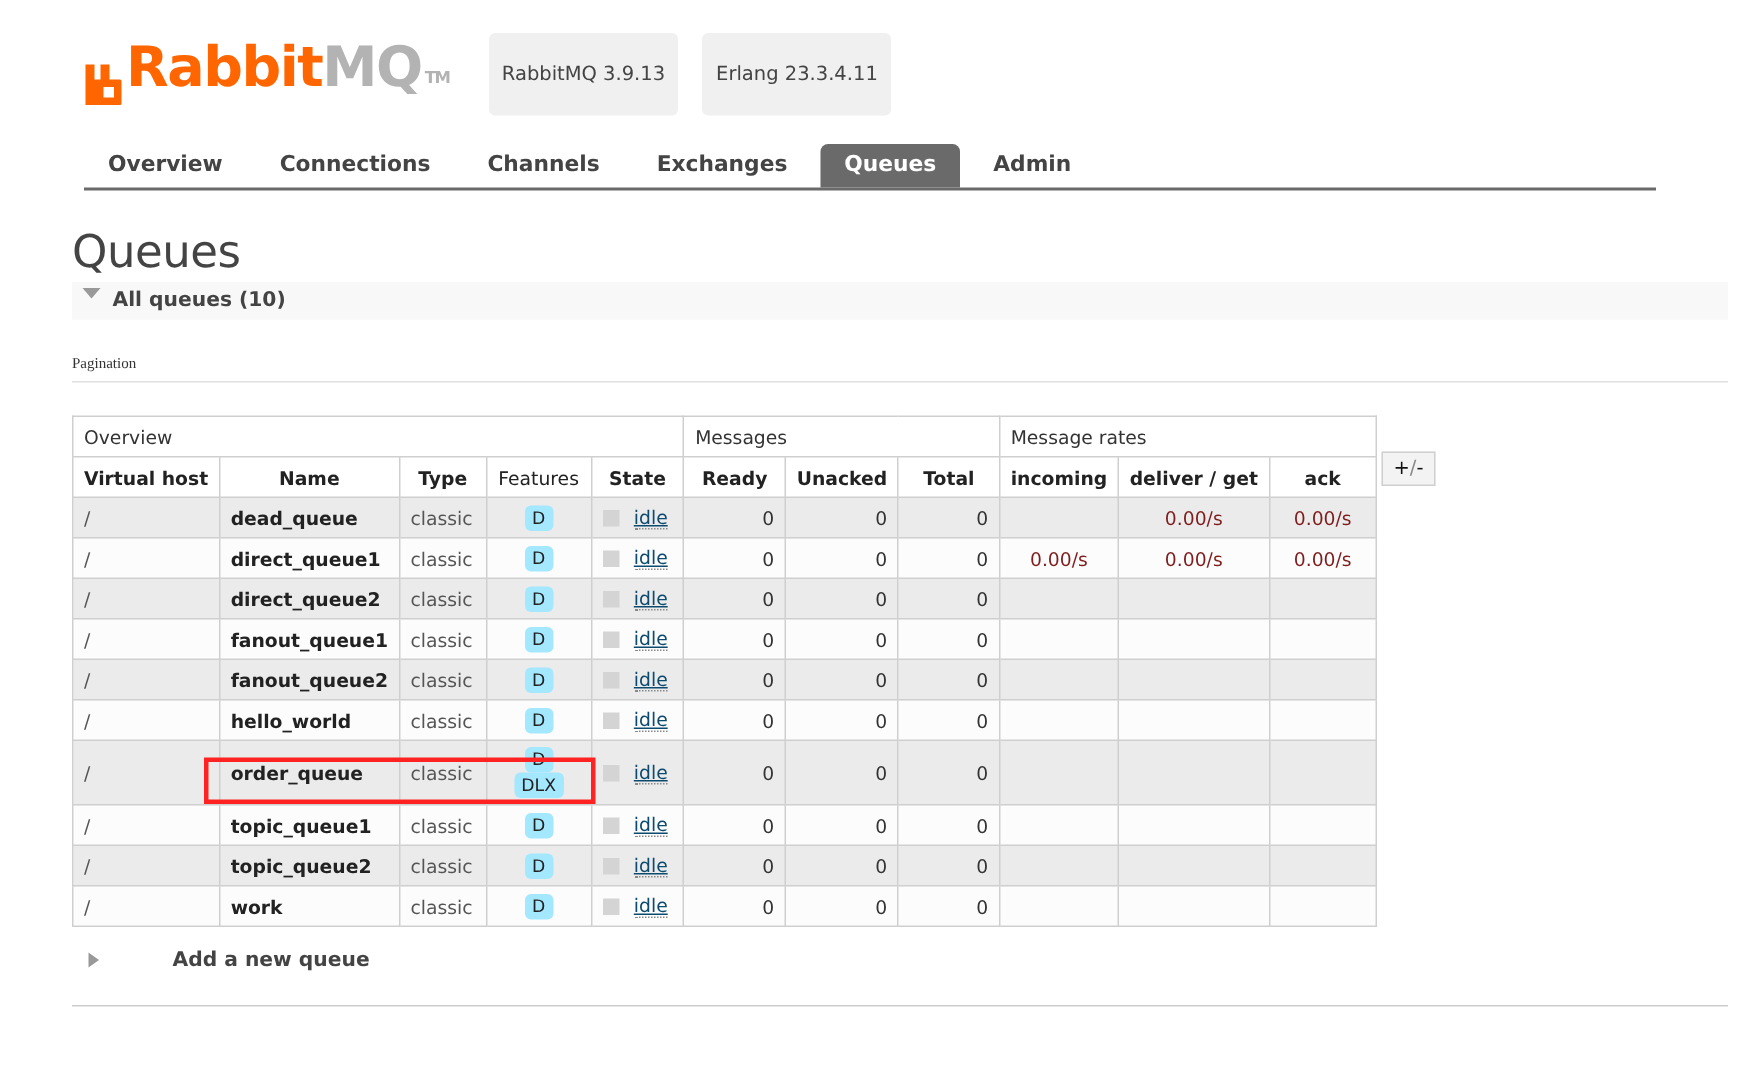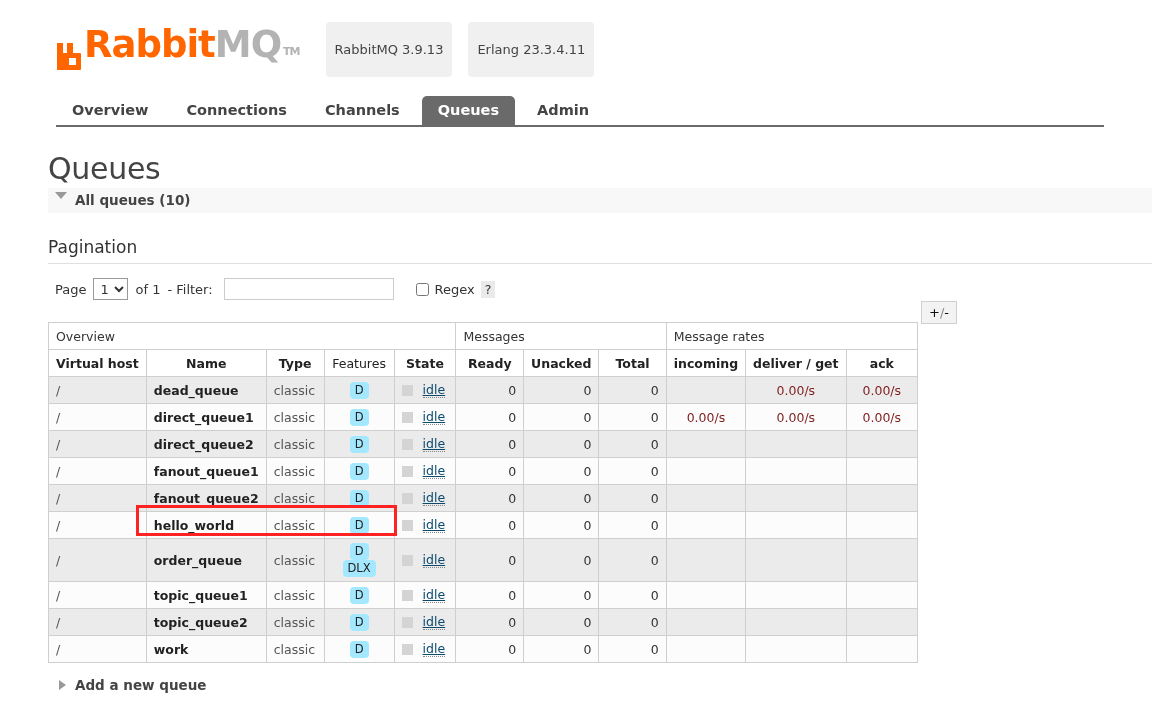--- a/index.html
+++ b/index.html
@@ -59,21 +59,21 @@
     border-left: 6px solid transparent; border-right: 6px solid transparent;
     border-top: 7px solid #999;
   }
   .caret-right {
     width: 0; height: 0; margin: 0 9px 0 4px;
     border-top: 5px solid transparent; border-bottom: 5px solid transparent;
     border-left: 7px solid #999;
   }
 
   .pagination-label {
-    margin: 24px 0 0 48px; font-size: 17px; color: #333;
+    margin: 24px 0 0 48px; font-size: 10px; color: #333; font-family: Liberation Serif, serif;
   }
   .pagination-rule {
     margin: 6px 0 0 48px; width: 1104px; height: 1px; background: #e0e0e0;
   }
 
   .pag-controls {
     margin: 14px 0 0 55px; display: flex; align-items: center; font-size: 13px;
   }
   .pag-controls > * { margin-right: 7px; }
   .page-select {
@@ -142,21 +142,21 @@
 
   .highlight-box {
     position: absolute; left: 136px; top: 505px;
     width: 261px; height: 31px;
     border: 3px solid #f22; pointer-events: none;
   }
 
   
   .add-queue {
     margin: 14px 0 0 55px; display: flex; align-items: center;
-    font-size: 13.5px; font-weight: bold; color: #444; cursor: pointer;
+    font-size: 13.5px; font-weight: bold; color: #444; cursor: pointer; gap: 40px;
   }
   .foot-rule {
     margin: 22px 0 0 48px; width: 1104px; height: 1px; background: #ccc;
   }
 </style>
 </head>
 <body>
 
 <div id="page">
 
@@ -173,46 +173,35 @@
       </div>
     </div>
     <span class="version-badge first">RabbitMQ 3.9.13</span>
     <span class="version-badge">Erlang 23.3.4.11</span>
   </div>
 
   <div class="nav" id="nav">
       <div class="tab">Overview</div>
       <div class="tab">Connections</div>
       <div class="tab">Channels</div>
+      <div class="tab">Exchanges</div>
       <div class="tab active">Queues</div>
       <div class="tab">Admin</div>
     </div>
 
   <h1 class="page-title">Queues</h1>
 
   <div class="section-head">
     <span class="caret-down"></span>
     <span>All queues (10)</span>
   </div>
 
   <div class="pagination-label">Pagination</div>
   <div class="pagination-rule"></div>
 
-  <div class="pag-controls">
-    <span>Page</span>
-    <select class="page-select" id="page-select"><option value="1">1</option></select>
-    <span>of 1</span>
-    <span>- Filter:</span>
-    <input class="filter-input" type="text" id="filter-input" placeholder="" style="">
-    <span class="regex-box">
-      <input class="regex-cb" type="checkbox" style="">
-      <span>Regex</span>
-      <span class="help-q">?</span>
-    </span>
-  </div>
 
   <table class="queues">
     <thead>
       <tr id="group-row">
           <th class="group" colspan="5">Overview</th>
           <th class="group" colspan="3">Messages</th>
           <th class="group" colspan="3">Message rates</th>
         </tr>
       <tr id="col-row">
           <th class="col">Virtual host</th>

